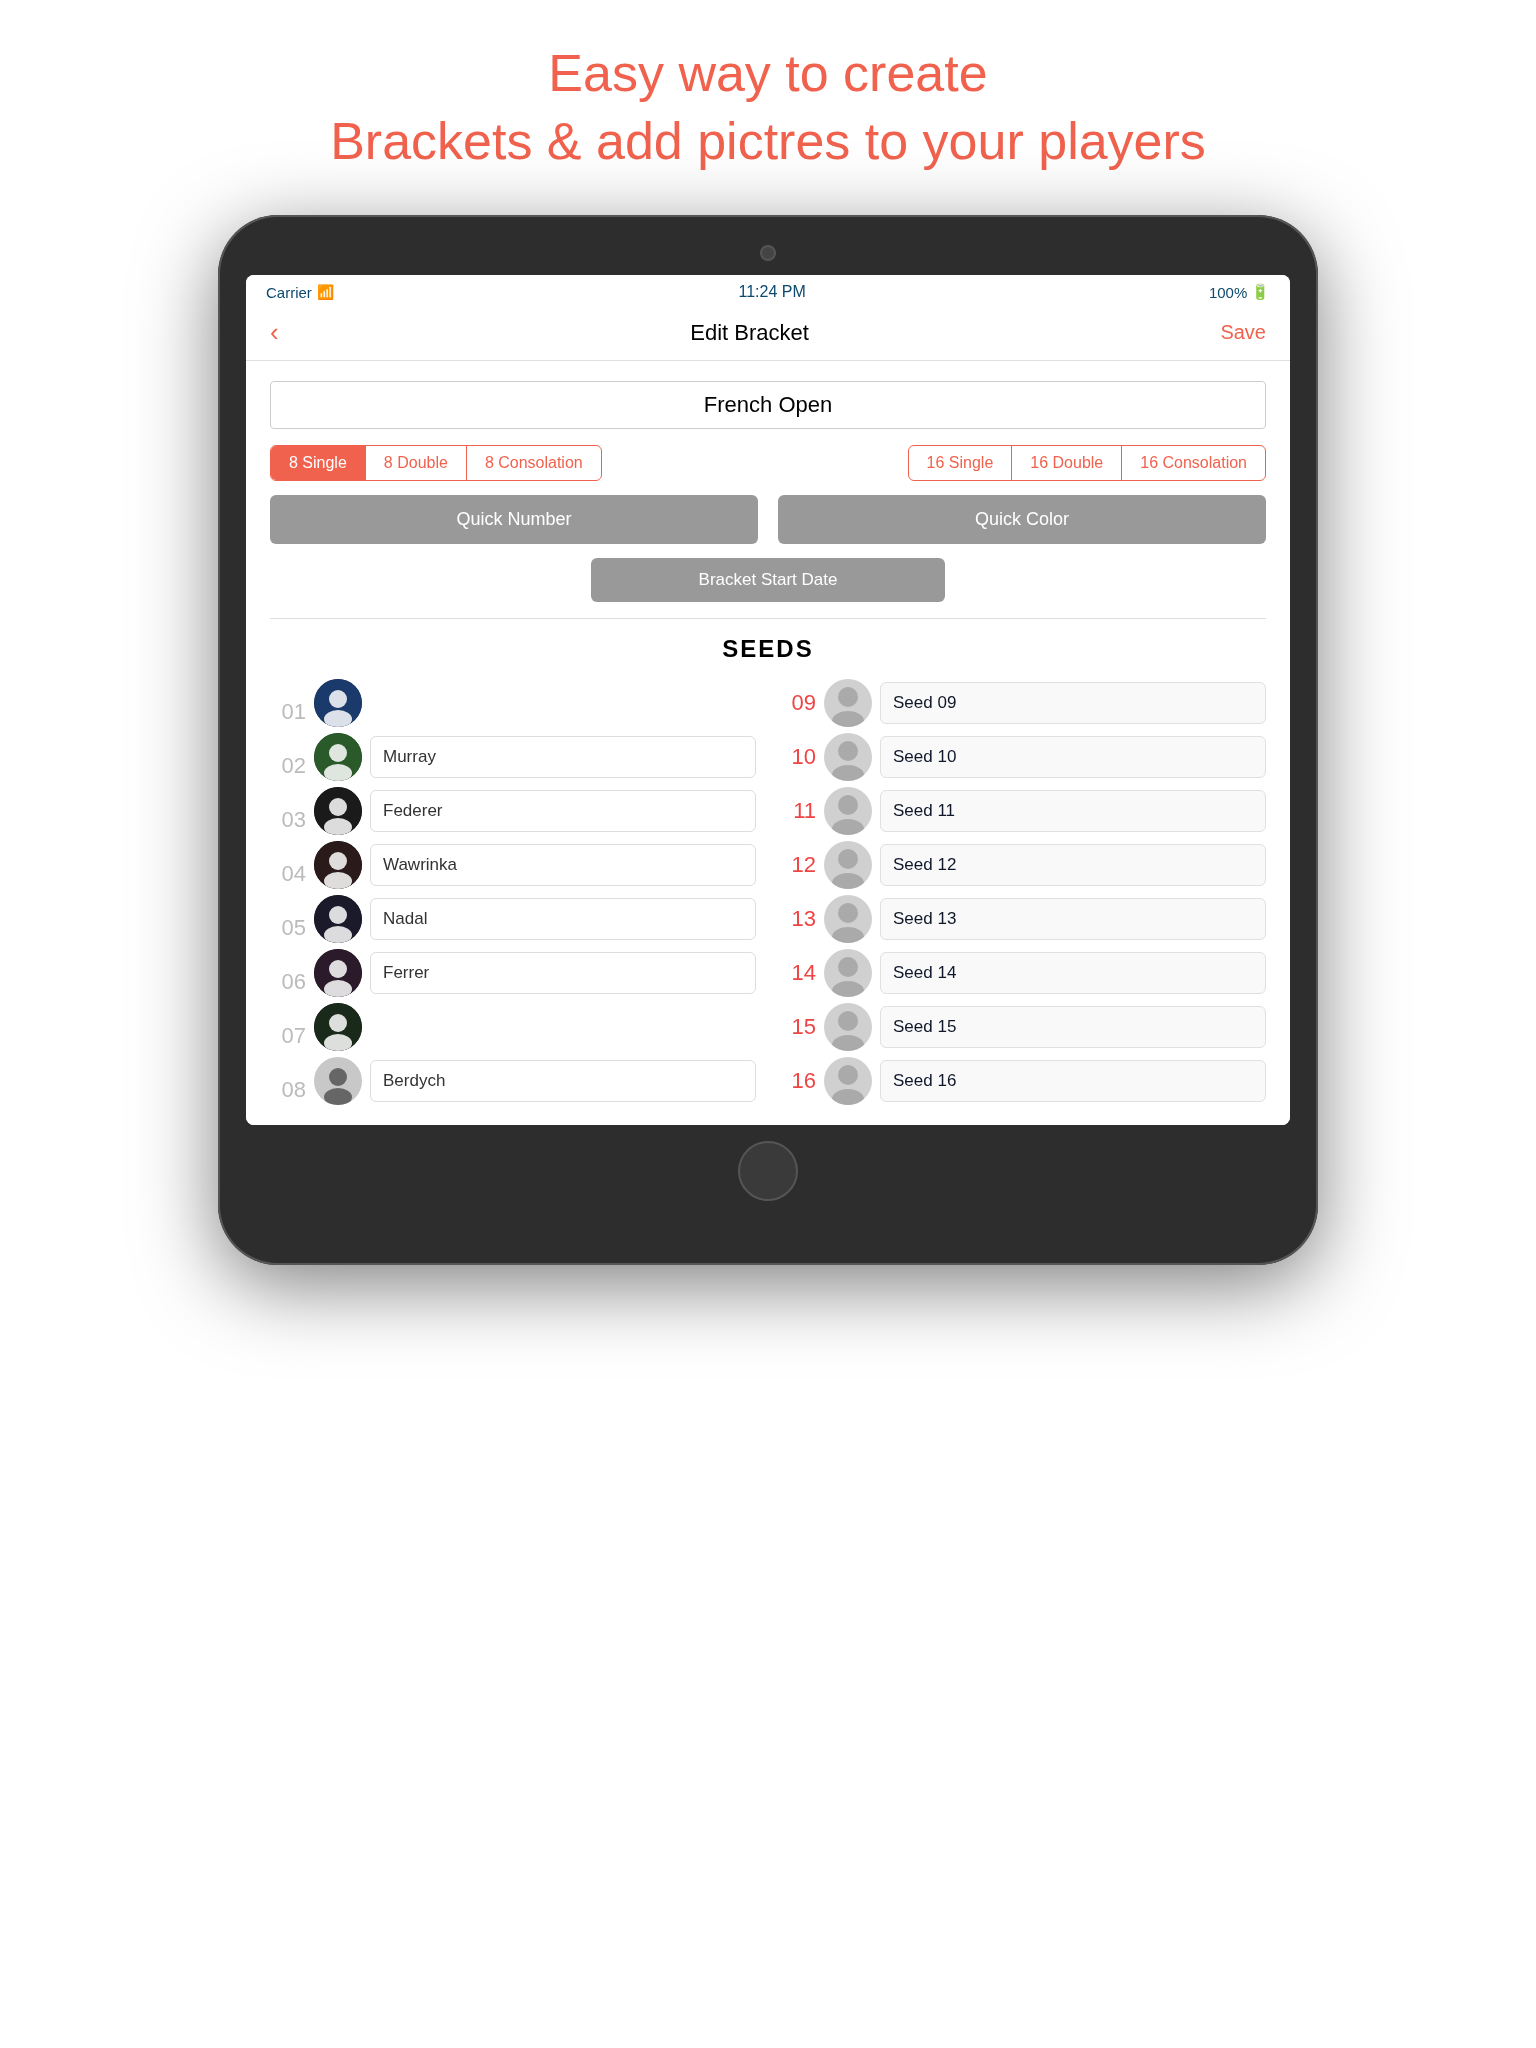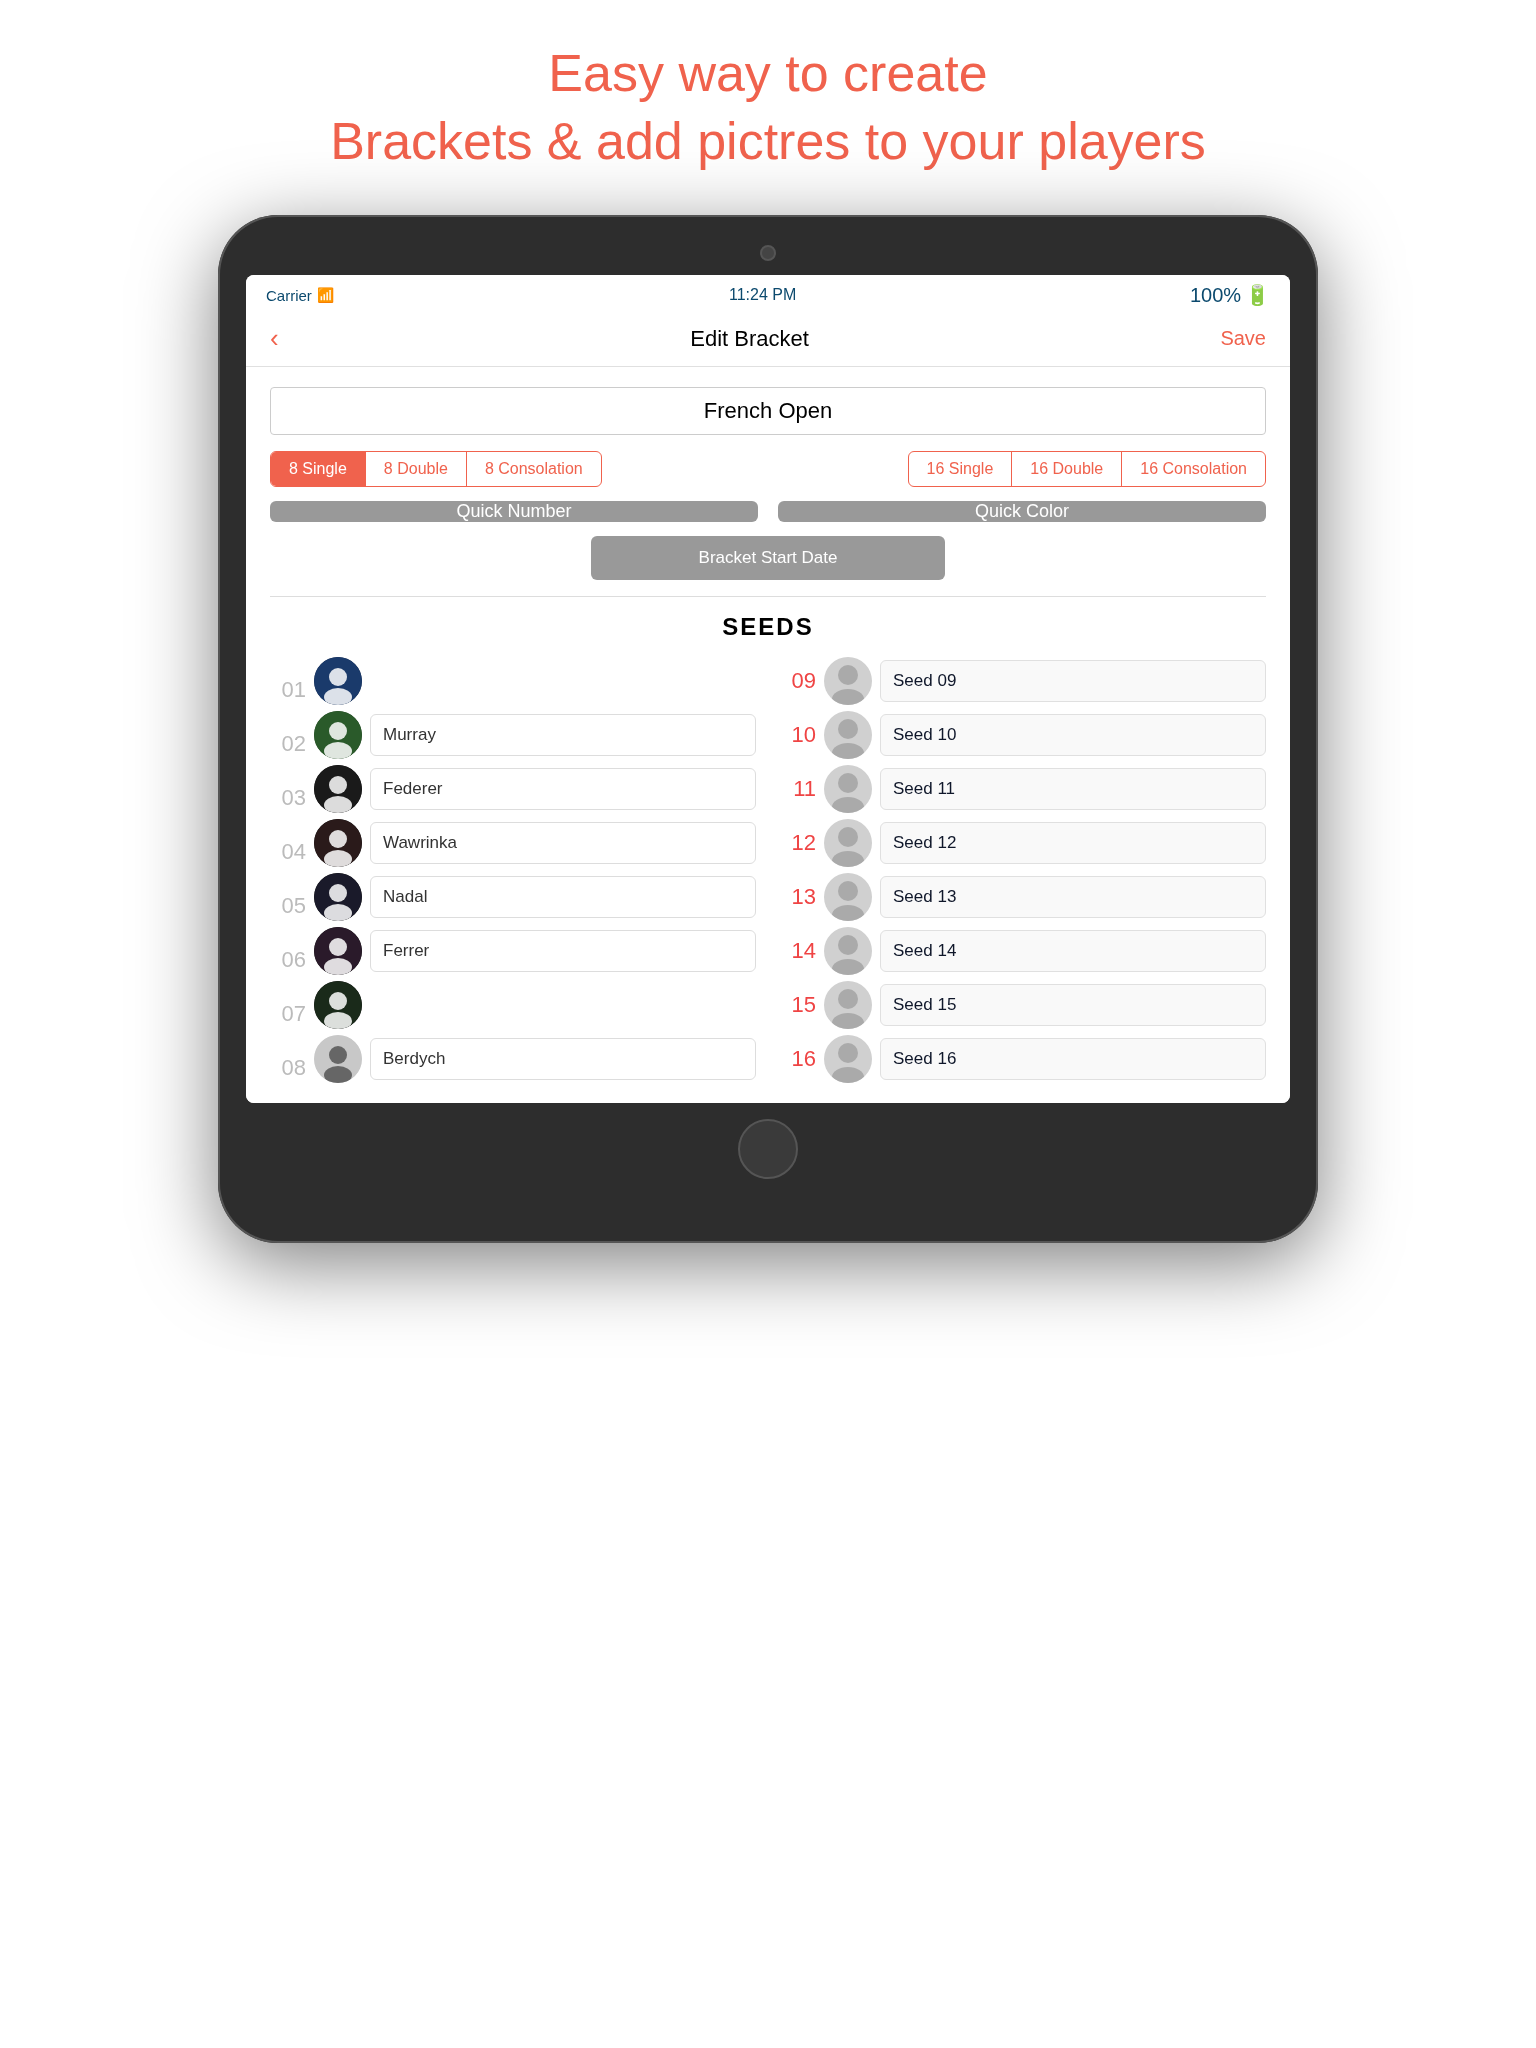--- a/index.html
+++ b/index.html
@@ -61,21 +61,21 @@
       justify-content: space-between;
       align-items: center;
       padding: 8px 20px;
       background: #fff;
       font-size: 16px;
       color: #0c4a6e;
     }
 
     .status-left { display: flex; align-items: center; gap: 6px; font-size: 15px; }
     .status-center { font-size: 16px; font-weight: 500; }
-    .status-right { display: flex; align-items: center; gap: 4px; font-size: 20px; }
+    .status-right { display: flex; align-items: center; gap: 4px; font-size: 15px; }
 
     
     .nav-bar {
       display: flex;
       justify-content: space-between;
       align-items: center;
       padding: 8px 24px 12px;
       background: #fff;
       border-bottom: 1px solid #e0e0e0;
     }
@@ -158,21 +158,21 @@
       gap: 20px;
       margin-bottom: 14px;
     }
 
     .quick-btn {
       flex: 1;
       background: #999;
       color: #fff;
       border: none;
       border-radius: 6px;
-      padding: 0;
+      padding: 14px;
       font-size: 18px;
       text-align: center;
       cursor: pointer;
     }
 
     
     .bracket-date-btn {
       display: block;
       width: 354px;
       margin: 0 auto 16px;

